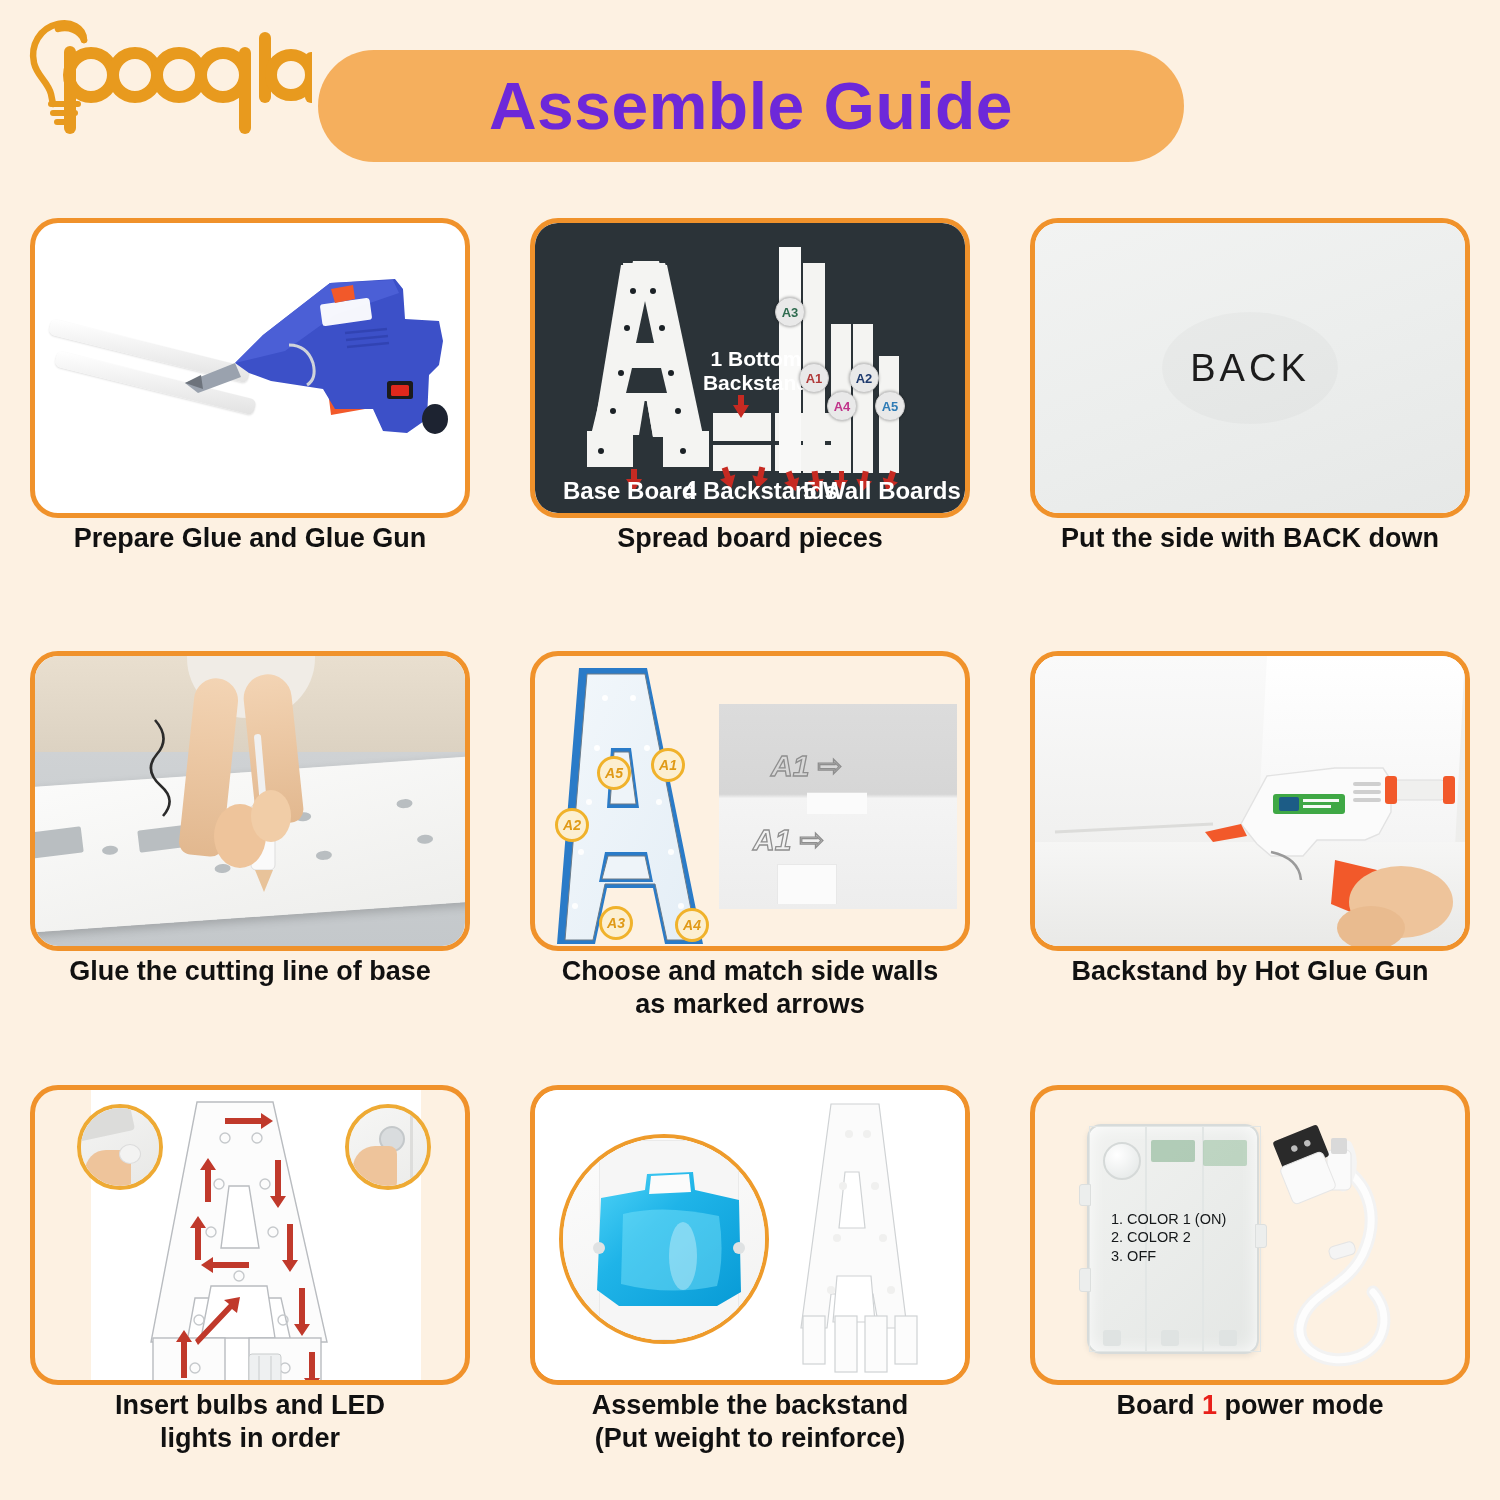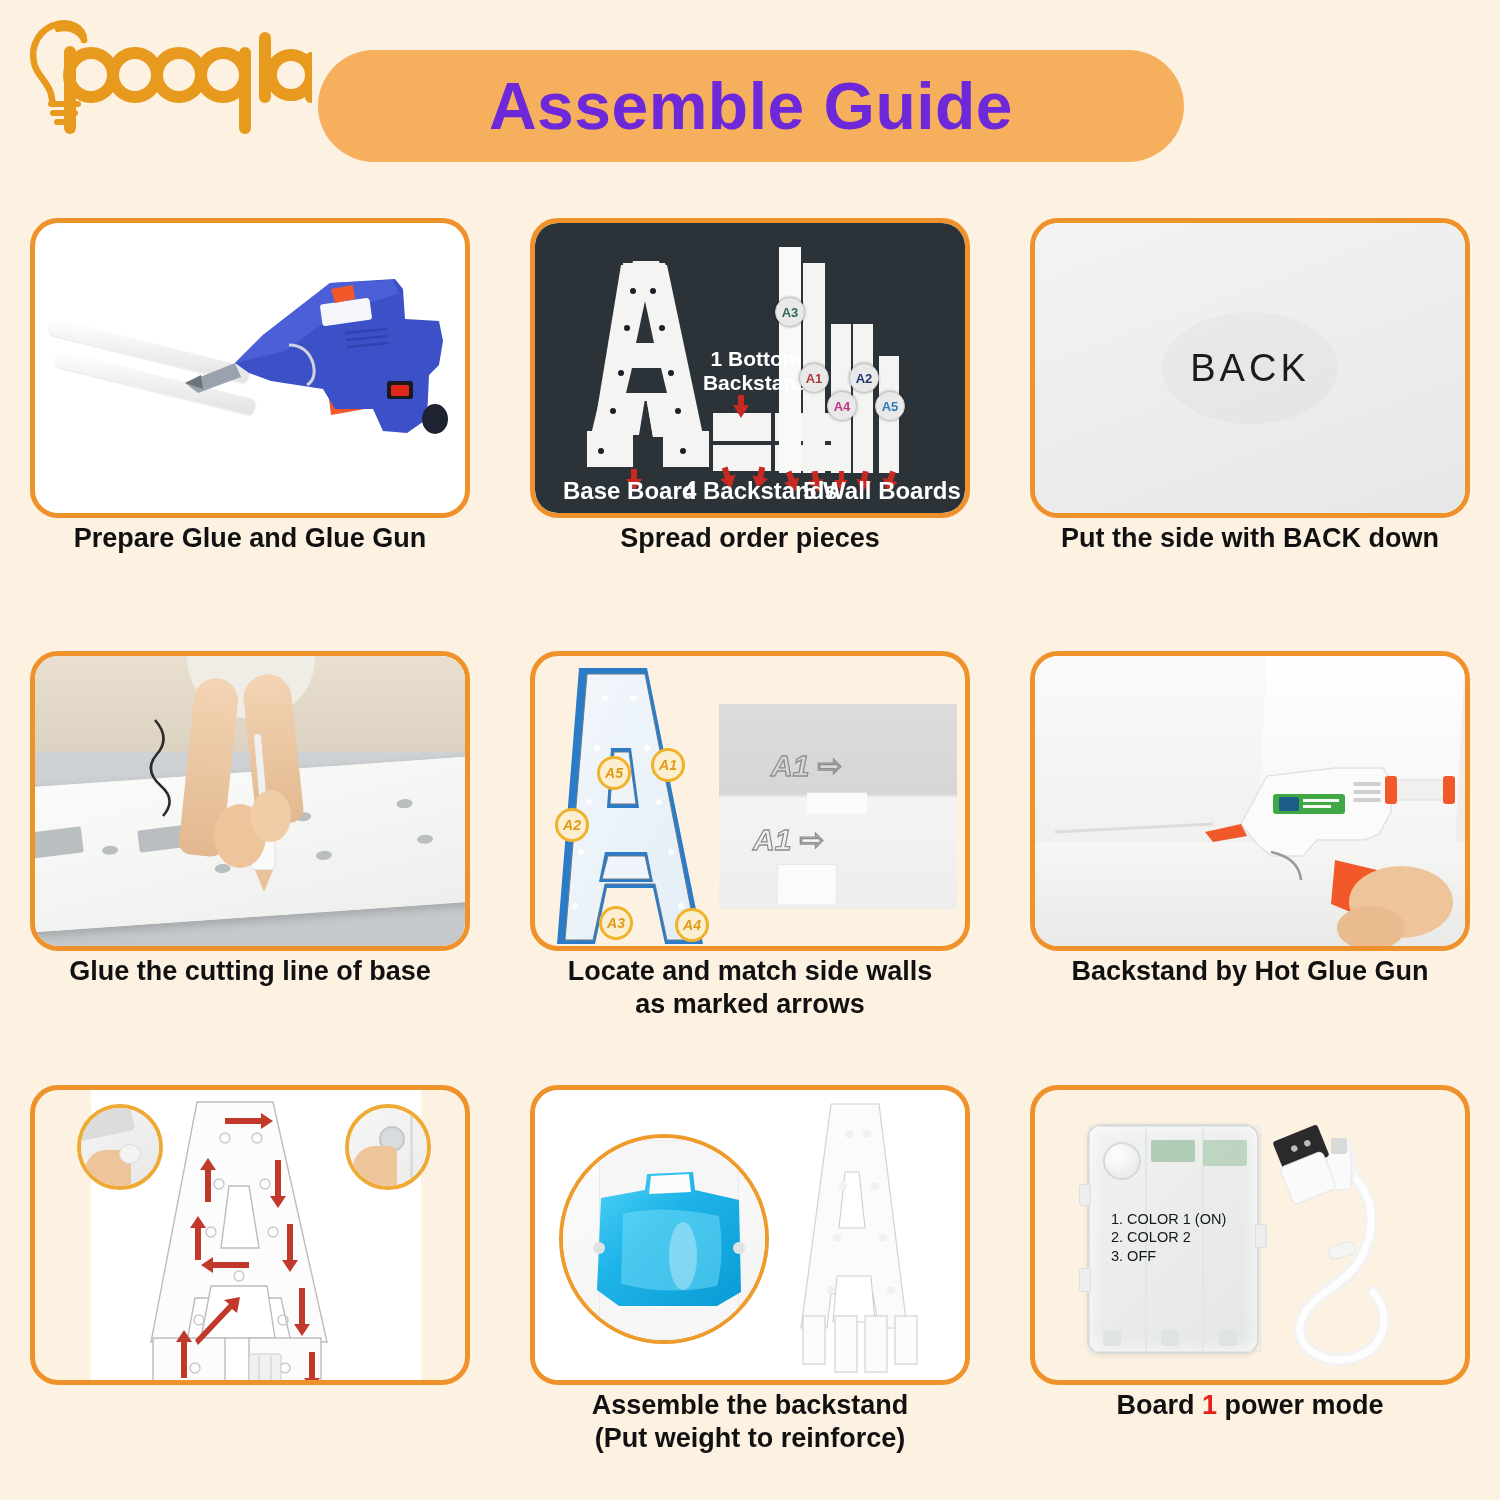--- a/index.html
+++ b/index.html
@@ -355,21 +355,21 @@
           <div class="badge" style="left:264px; top:140px; color:#B03A3A;">A1</div>
           <div class="badge" style="left:292px; top:168px; color:#C0348A;">A4</div>
           <div class="badge" style="left:314px; top:140px; color:#1E3A6E;">A2</div>
           <div class="badge" style="left:340px; top:168px; color:#2E7BB5;">A5</div>
 
           <div class="lbl-bottom" style="left:28px;">Base Board</div>
           <div class="lbl-bottom" style="left:148px;">4 Backstands</div>
           <div class="lbl-bottom" style="left:268px;">5 Wall Boards</div>
         </div>
       </div>
-      <div class="caption">Spread order pieces</div>
+      <div class="caption">Spread board pieces</div>
     </div>
 
     <div class="cell">
       <div class="frame">
         <div class="inner">
           <div class="backboard"></div>
           <div class="back-oval">
             <span class="back-text">BACK</span>
           </div>
         </div>
@@ -463,21 +463,21 @@
               <span class="p5-arrowlbl" style="position:relative;">A1</span>
               <span style="font-size:30px; color:rgba(0,0,0,0); -webkit-text-stroke:1.3px #8e8e8e;">⇨</span>
             </div>
 
             <div style="position:absolute; left:88px; top:88px; width:60px; height:22px; background:#fbfbfb; border-top:1px solid #e0e0e0;"></div>
             <div style="position:absolute; left:58px; top:160px; width:60px; height:40px; background:#fbfbfb; border:1px solid #e8e8e8; border-bottom:none;"></div>
           </div>
         </div>
       </div>
       <div class="caption">
-        <span>Locate and match side walls</span><br>
+        <span>Choose and match side walls</span><br>
         <span>as marked arrows</span>
       </div>
     </div>
 
     <div class="cell">
       <div class="frame">
         <div class="inner">
           <div class="p6-bg"></div>
           <div class="p6-panelL"></div>
           <div class="p6-panelR"></div>
@@ -579,20 +579,24 @@
             <div style="position:absolute;left:4px;top:42px;width:46px;height:42px;background:#eec49b;border-radius:22px 10px 10px 22px;"></div>
             <div style="position:absolute;left:38px;top:36px;width:22px;height:20px;background:#f3f3f2;border-radius:50%;border:1px solid #dcdcdc;"></div>
           </div>
           <div class="circ-inset" style="right:34px; top:14px; width:86px; height:86px;">
             <div style="position:absolute;inset:0;background:linear-gradient(150deg,#f6f6f5,#ececea);"></div>
             <div style="position:absolute;right:14px;top:0;width:3px;height:86px;background:#dddddb;"></div>
             <div style="position:absolute;left:30px;top:18px;width:26px;height:26px;background:#d9dcde;border-radius:50%;border:2px solid #c4c8ca;"></div>
             <div style="position:absolute;left:4px;top:38px;width:44px;height:44px;background:#eec49b;border-radius:22px 8px 8px 22px;"></div>
           </div>
         </div>
+      </div>
+      <div class="caption">
+        <span>Insert bulbs and LED</span><br>
+        <span>lights in order</span>
       </div>
     </div>
 
     <div class="cell">
       <div class="frame">
         <div class="inner">
           <div style="position:absolute;inset:0;background:#ffffff;"></div>
 
           <svg width="440" height="300" viewBox="0 0 440 300" style="position:absolute;left:0;top:0;">
             <path d="M296 14 L344 14 L372 238 L344 238 L338 204 L296 204 L292 238 L266 238 Z" fill="#FBFBFB" stroke="#cfd2d4" stroke-width="1.2"></path>

